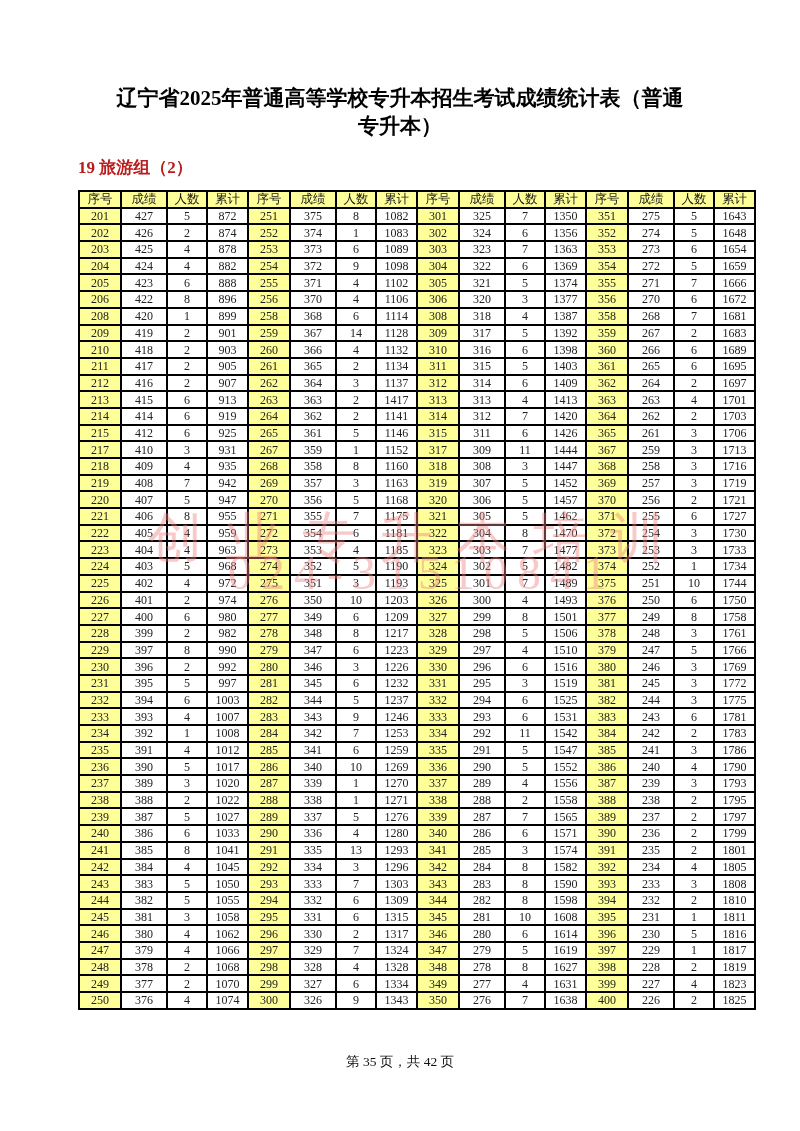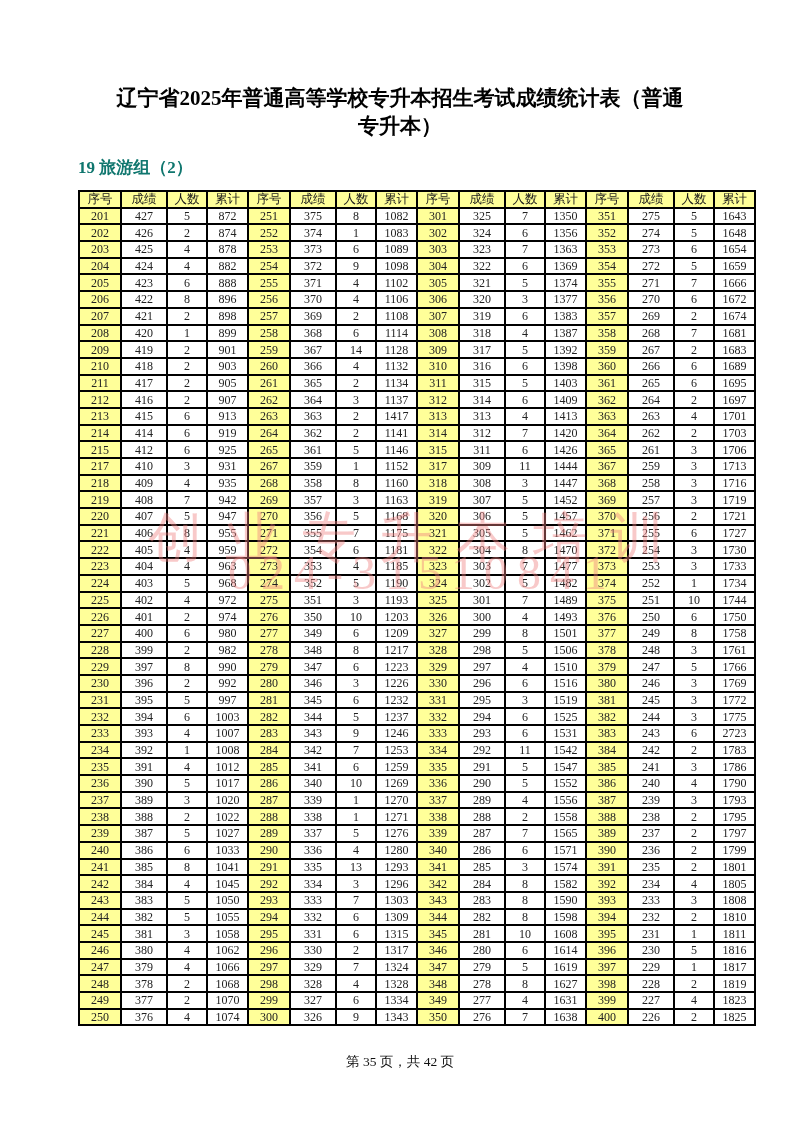--- a/index.html
+++ b/index.html
@@ -20,21 +20,21 @@
     text-align: center;
     font-size: 21px;
     font-weight: bold;
     line-height: 28px;
     color: #000;
   }
   .subtitle {
     margin: 16px 0 0 78px;
     font-size: 17px;
     font-weight: bold;
-    color: #0f766e;
+    color: #b91c1c;
   }
 
   table.score-table {
     border-collapse: collapse;
     table-layout: fixed;
     width: 677px;
     margin: 11px 0 8px 78px;
     padding-left: 45px;
   }
   table.score-table th,
@@ -243,38 +243,20 @@
           <td class="seq">306</td>
           <td>320</td>
           <td>3</td>
           <td>1377</td>
           <td class="seq">356</td>
           <td>270</td>
           <td>6</td>
           <td>1672</td>
         </tr>
         <tr>
-          <td class="seq">207</td>
-          <td>421</td>
-          <td>2</td>
-          <td>898</td>
-          <td class="seq">257</td>
-          <td>369</td>
-          <td>2</td>
-          <td>1108</td>
-          <td class="seq">307</td>
-          <td>319</td>
-          <td>6</td>
-          <td>1383</td>
-          <td class="seq">357</td>
-          <td>269</td>
-          <td>2</td>
-          <td>1674</td>
-        </tr>
-        <tr>
           <td class="seq">208</td>
           <td>420</td>
           <td>1</td>
           <td>899</td>
           <td class="seq">258</td>
           <td>368</td>
           <td>6</td>
           <td>1114</td>
           <td class="seq">308</td>
           <td>318</td>
@@ -708,21 +690,21 @@
           <td>343</td>
           <td>9</td>
           <td>1246</td>
           <td class="seq">333</td>
           <td>293</td>
           <td>6</td>
           <td>1531</td>
           <td class="seq">383</td>
           <td>243</td>
           <td>6</td>
-          <td>2723</td>
+          <td>1781</td>
         </tr>
         <tr>
           <td class="seq">234</td>
           <td>392</td>
           <td>1</td>
           <td>1008</td>
           <td class="seq">284</td>
           <td>342</td>
           <td>7</td>
           <td>1253</td>

